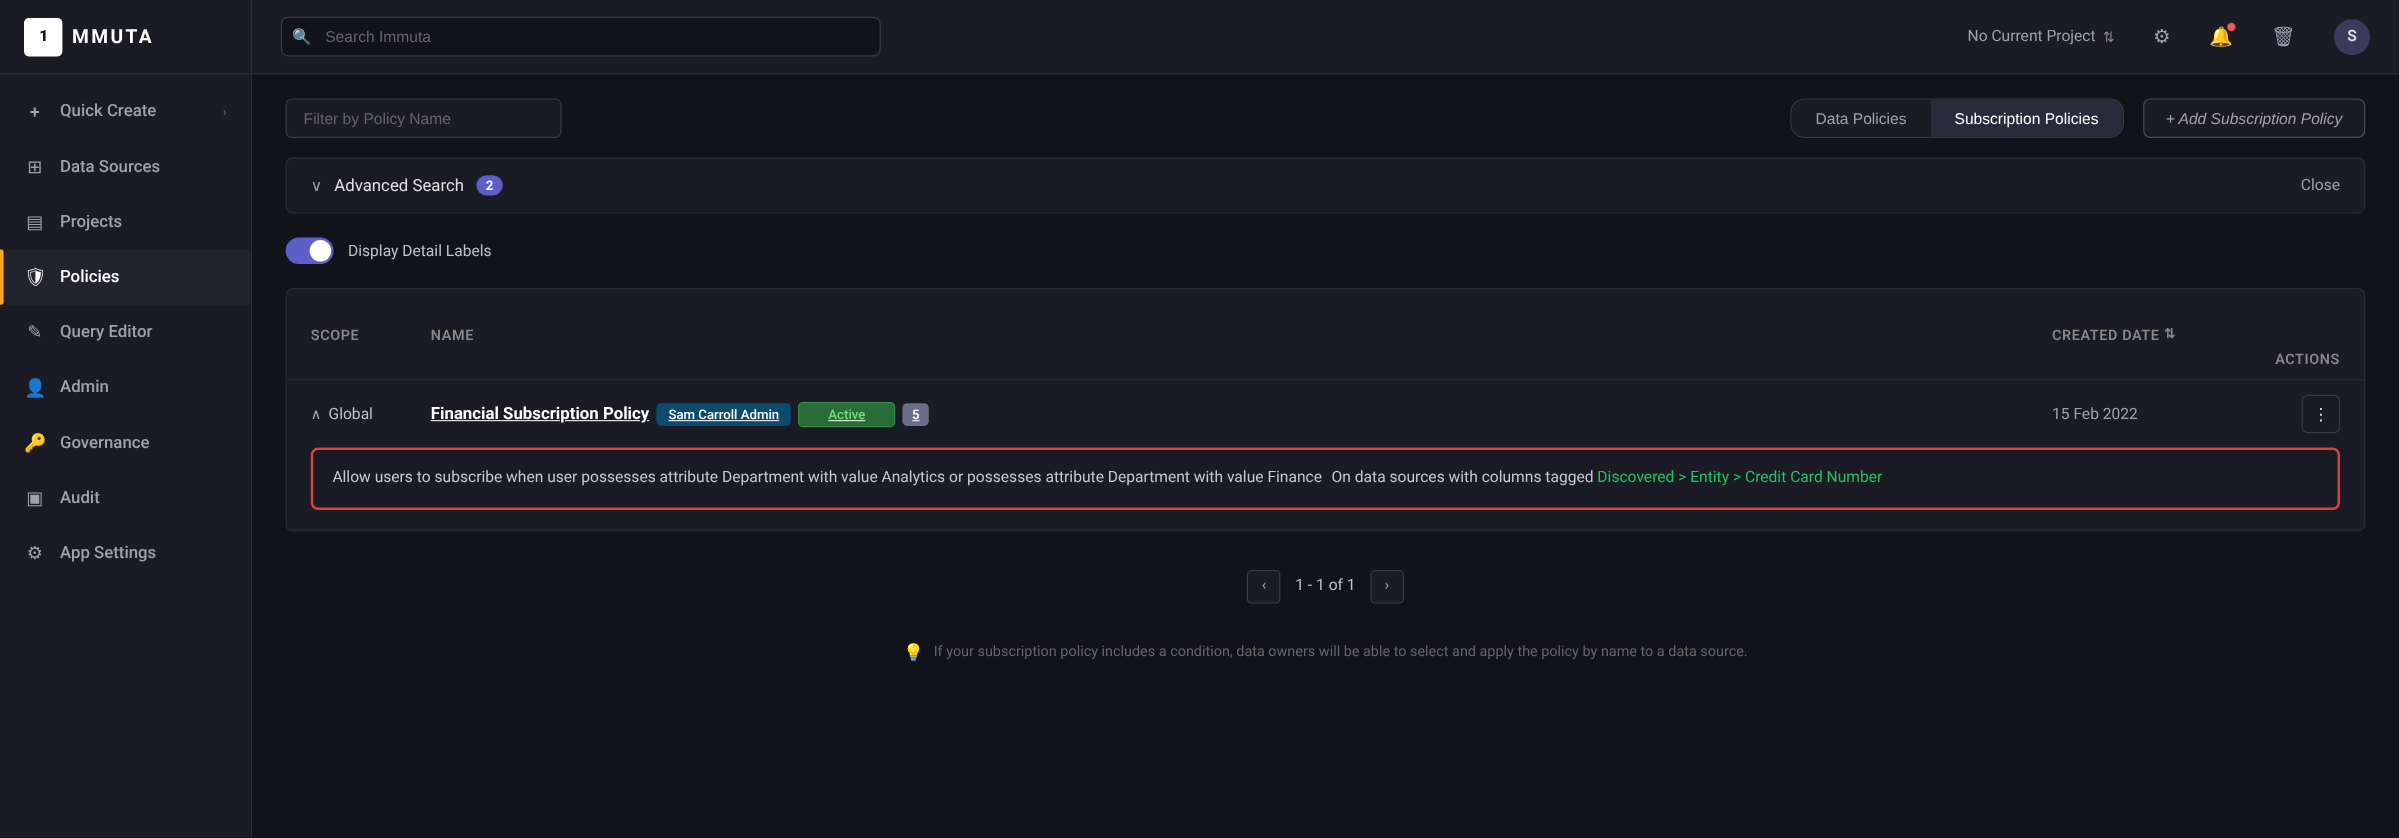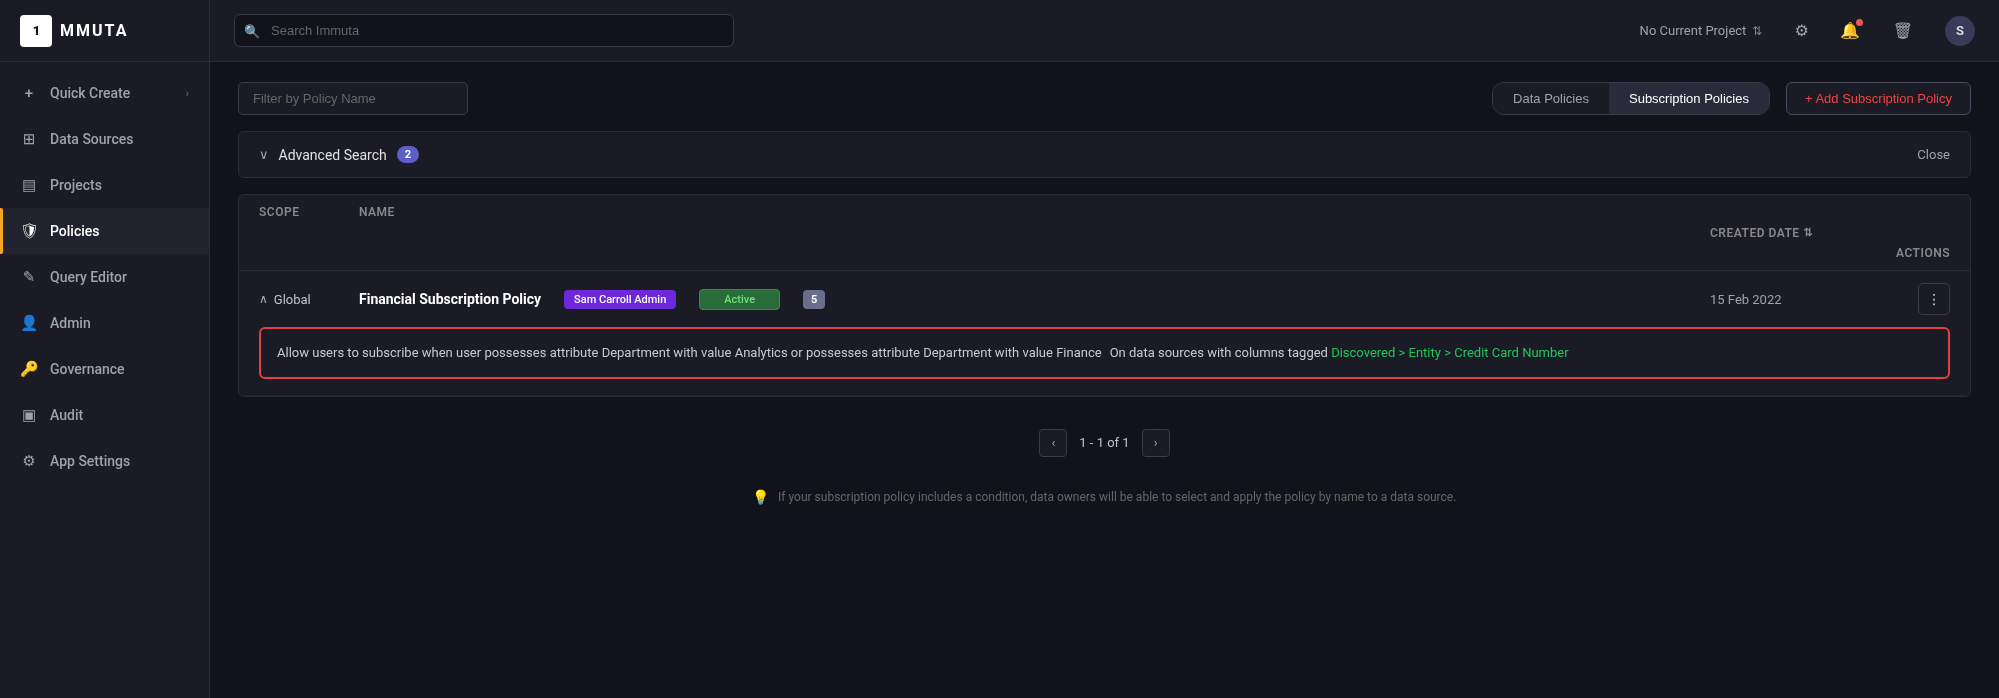--- a/index.html
+++ b/index.html
@@ -221,29 +221,30 @@
       transition: background 0.15s;
     }
     .tab-btn.active {
       background: #2a2b3a;
       color: #fff;
       font-weight: 500;
     }
     .add-policy-btn {
       background: #1a1b24;
       border: 1px solid #4a4b60;
-      color: #ef4444;
+      color: #a3a3a3;
       padding: 8px 18px;
       border-radius: 6px;
       font-size: 13px;
       cursor: pointer;
       display: flex;
       align-items: center;
       gap: 6px;
       white-space: nowrap;
+      font-style: italic;
     }
 
     
     .advanced-search-bar {
       background: #1a1b24;
       border: 1px solid #2a2b35;
       border-radius: 6px;
       padding: 14px 20px;
       display: flex;
       align-items: center;
@@ -306,20 +307,21 @@
 
     
     .table-container {
       background: #1a1b24;
       border: 1px solid #2a2b35;
       border-radius: 6px;
       overflow: hidden;
     }
     .table-header {
       display: flex;
+      align-items: center;
       padding: 10px 20px;
       border-bottom: 1px solid #2a2b35;
       color: #888;
       font-size: 12px;
       font-weight: 600;
       text-transform: uppercase;
       letter-spacing: 0.5px;
     }
     .col-scope { width: 100px; }
     .col-name { flex: 1; }
@@ -339,30 +341,31 @@
       display: flex;
       align-items: center;
       gap: 6px;
       font-size: 13px;
       color: #c0c0d0;
     }
     .row-name-area {
       flex: 1;
       display: flex;
       align-items: center;
-      gap: 23px;
+      gap: 6px;
       flex-wrap: wrap;
+      text-decoration: underline;
     }
     .policy-name {
       font-size: 14px;
       font-weight: 700;
       color: #fff;
     }
     .tag-sam-carroll {
-      background: #6d28d9;
+      background: #0c4a6e;
       color: #fff;
       font-size: 11px;
       padding: 3px 10px;
       border-radius: 4px;
       font-weight: 500;
     }
     .tag-active {
       background: #2a6b3a;
       color: #6ee07a;
       font-size: 11px;
@@ -549,20 +552,26 @@
 
     <div class="advanced-search-bar">
       <div class="adv-search-left">
         <span class="chevron-icon">∨</span>
         <span>Advanced Search</span>
         <span class="adv-search-badge">2</span>
       </div>
       <span class="adv-search-close">Close</span>
     </div>
 
+    <div class="display-labels-row">
+      <div class="toggle-switch">
+        <div class="toggle-knob"></div>
+      </div>
+      <span class="display-label-text">Display Detail Labels</span>
+    </div>
 
     <div class="table-container">
 
       <div class="table-header">
         <div class="col-scope">Scope</div>
         <div class="col-name">Name</div>
         <div class="col-created">
           <span>Created Date</span>
           <span class="sort-icon">⇅</span>
         </div>

